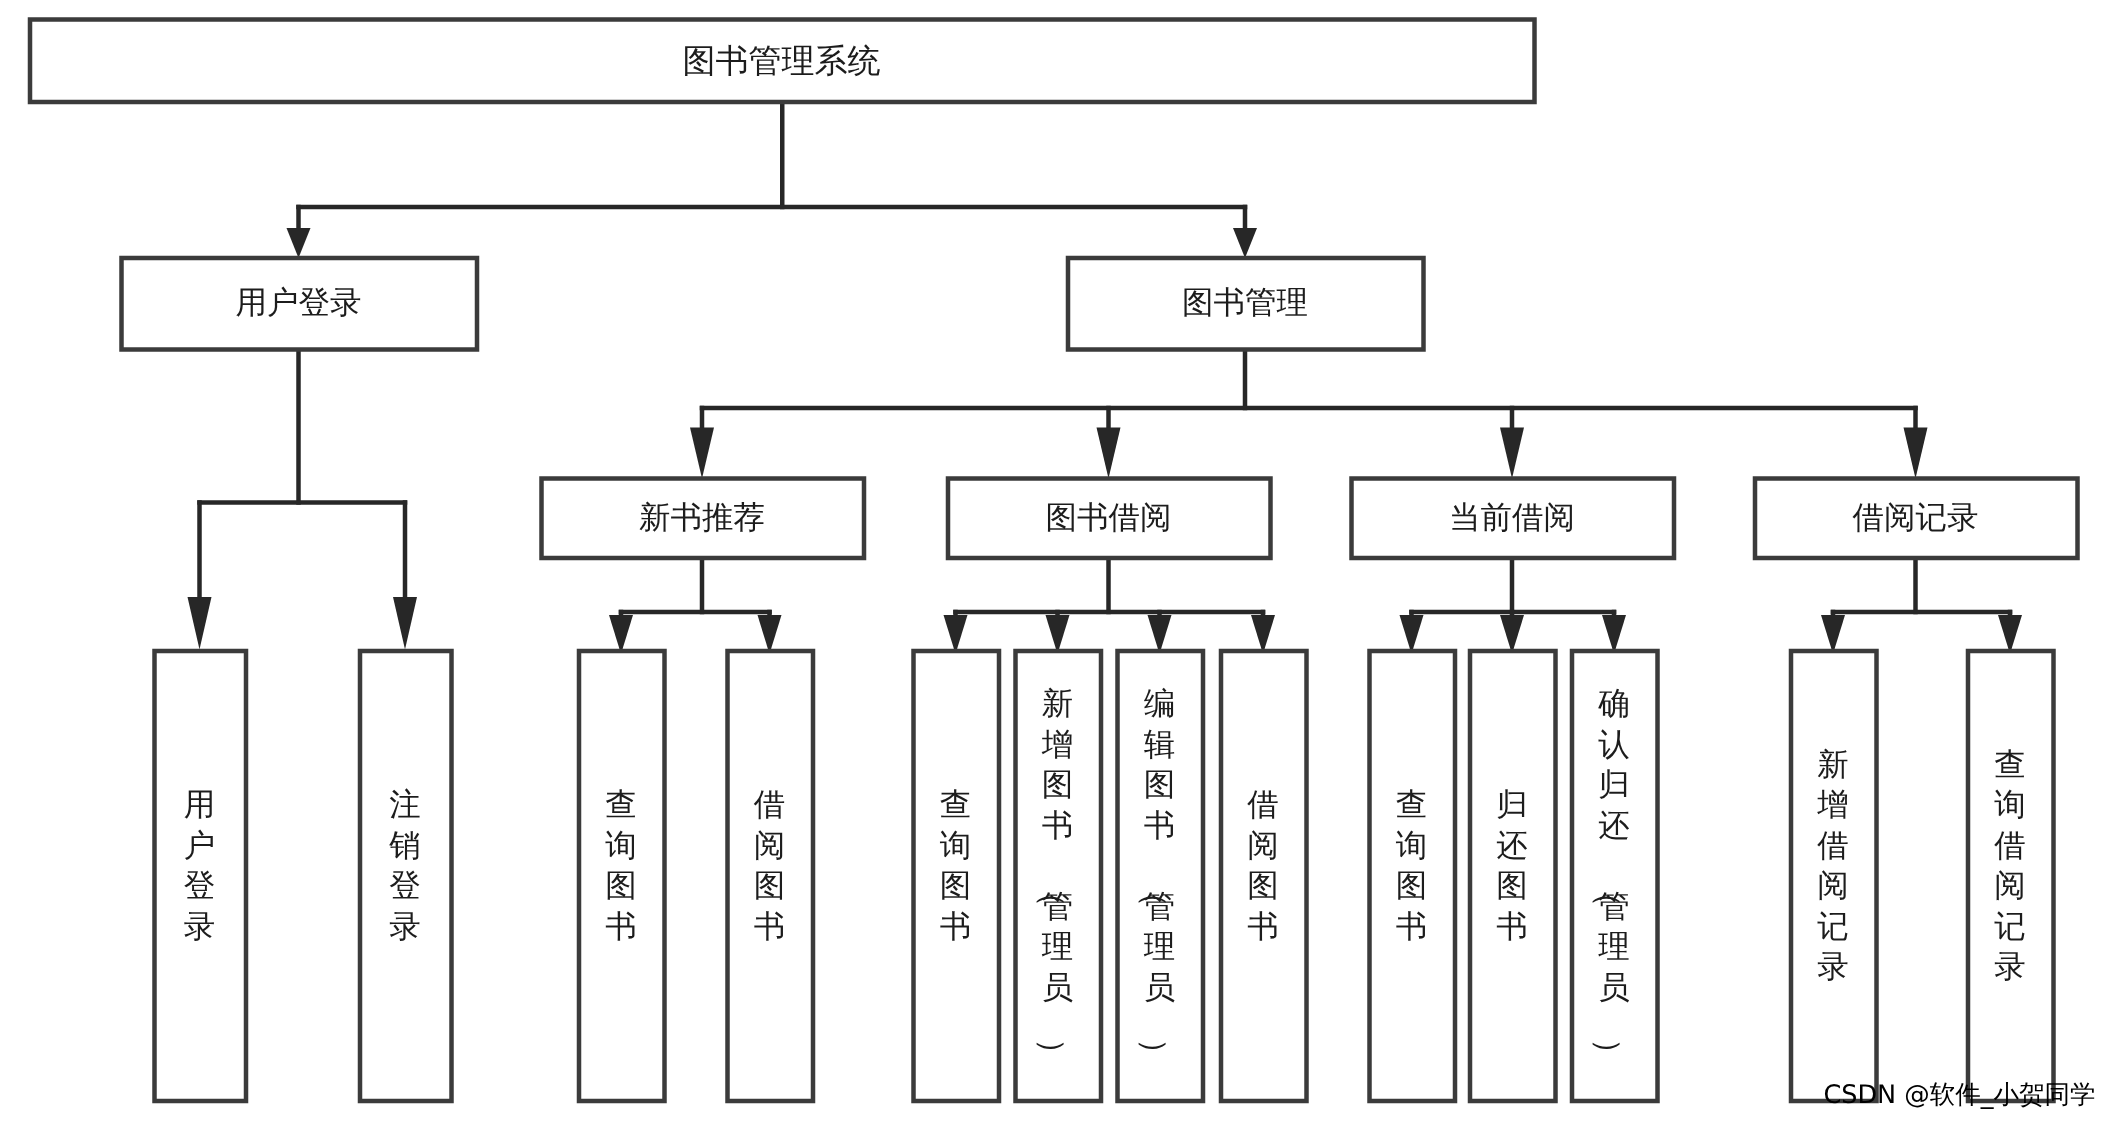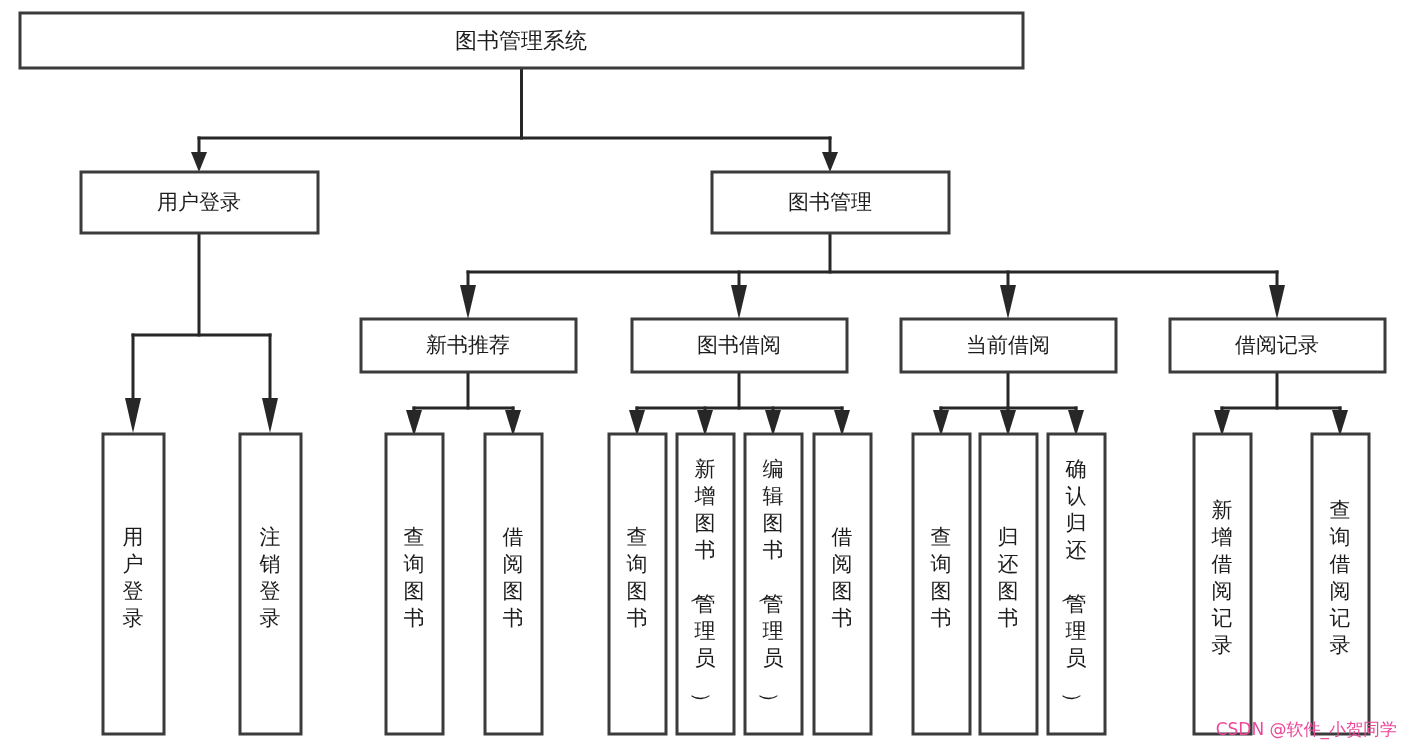--- a/index.html
+++ b/index.html
@@ -56,21 +56,21 @@
     fill: #1c1c1c;
     font-size: 21px;
     text-anchor: middle;
   }
   .watermark {
     position: absolute;
     right: 8px;
     bottom: 6px;
     font-family: "DejaVu Sans", "Liberation Sans", sans-serif;
     font-size: 17px;
-    color: #ec4899;
+    color: #000000;
     white-space: nowrap;
     user-select: none;
   }
 </style>
 </head>
 <body>
 
 <div id="diagram-root">
 
   <svg id="flow" viewBox="0 0 1405 747" xmlns="http://www.w3.org/2000/svg">

